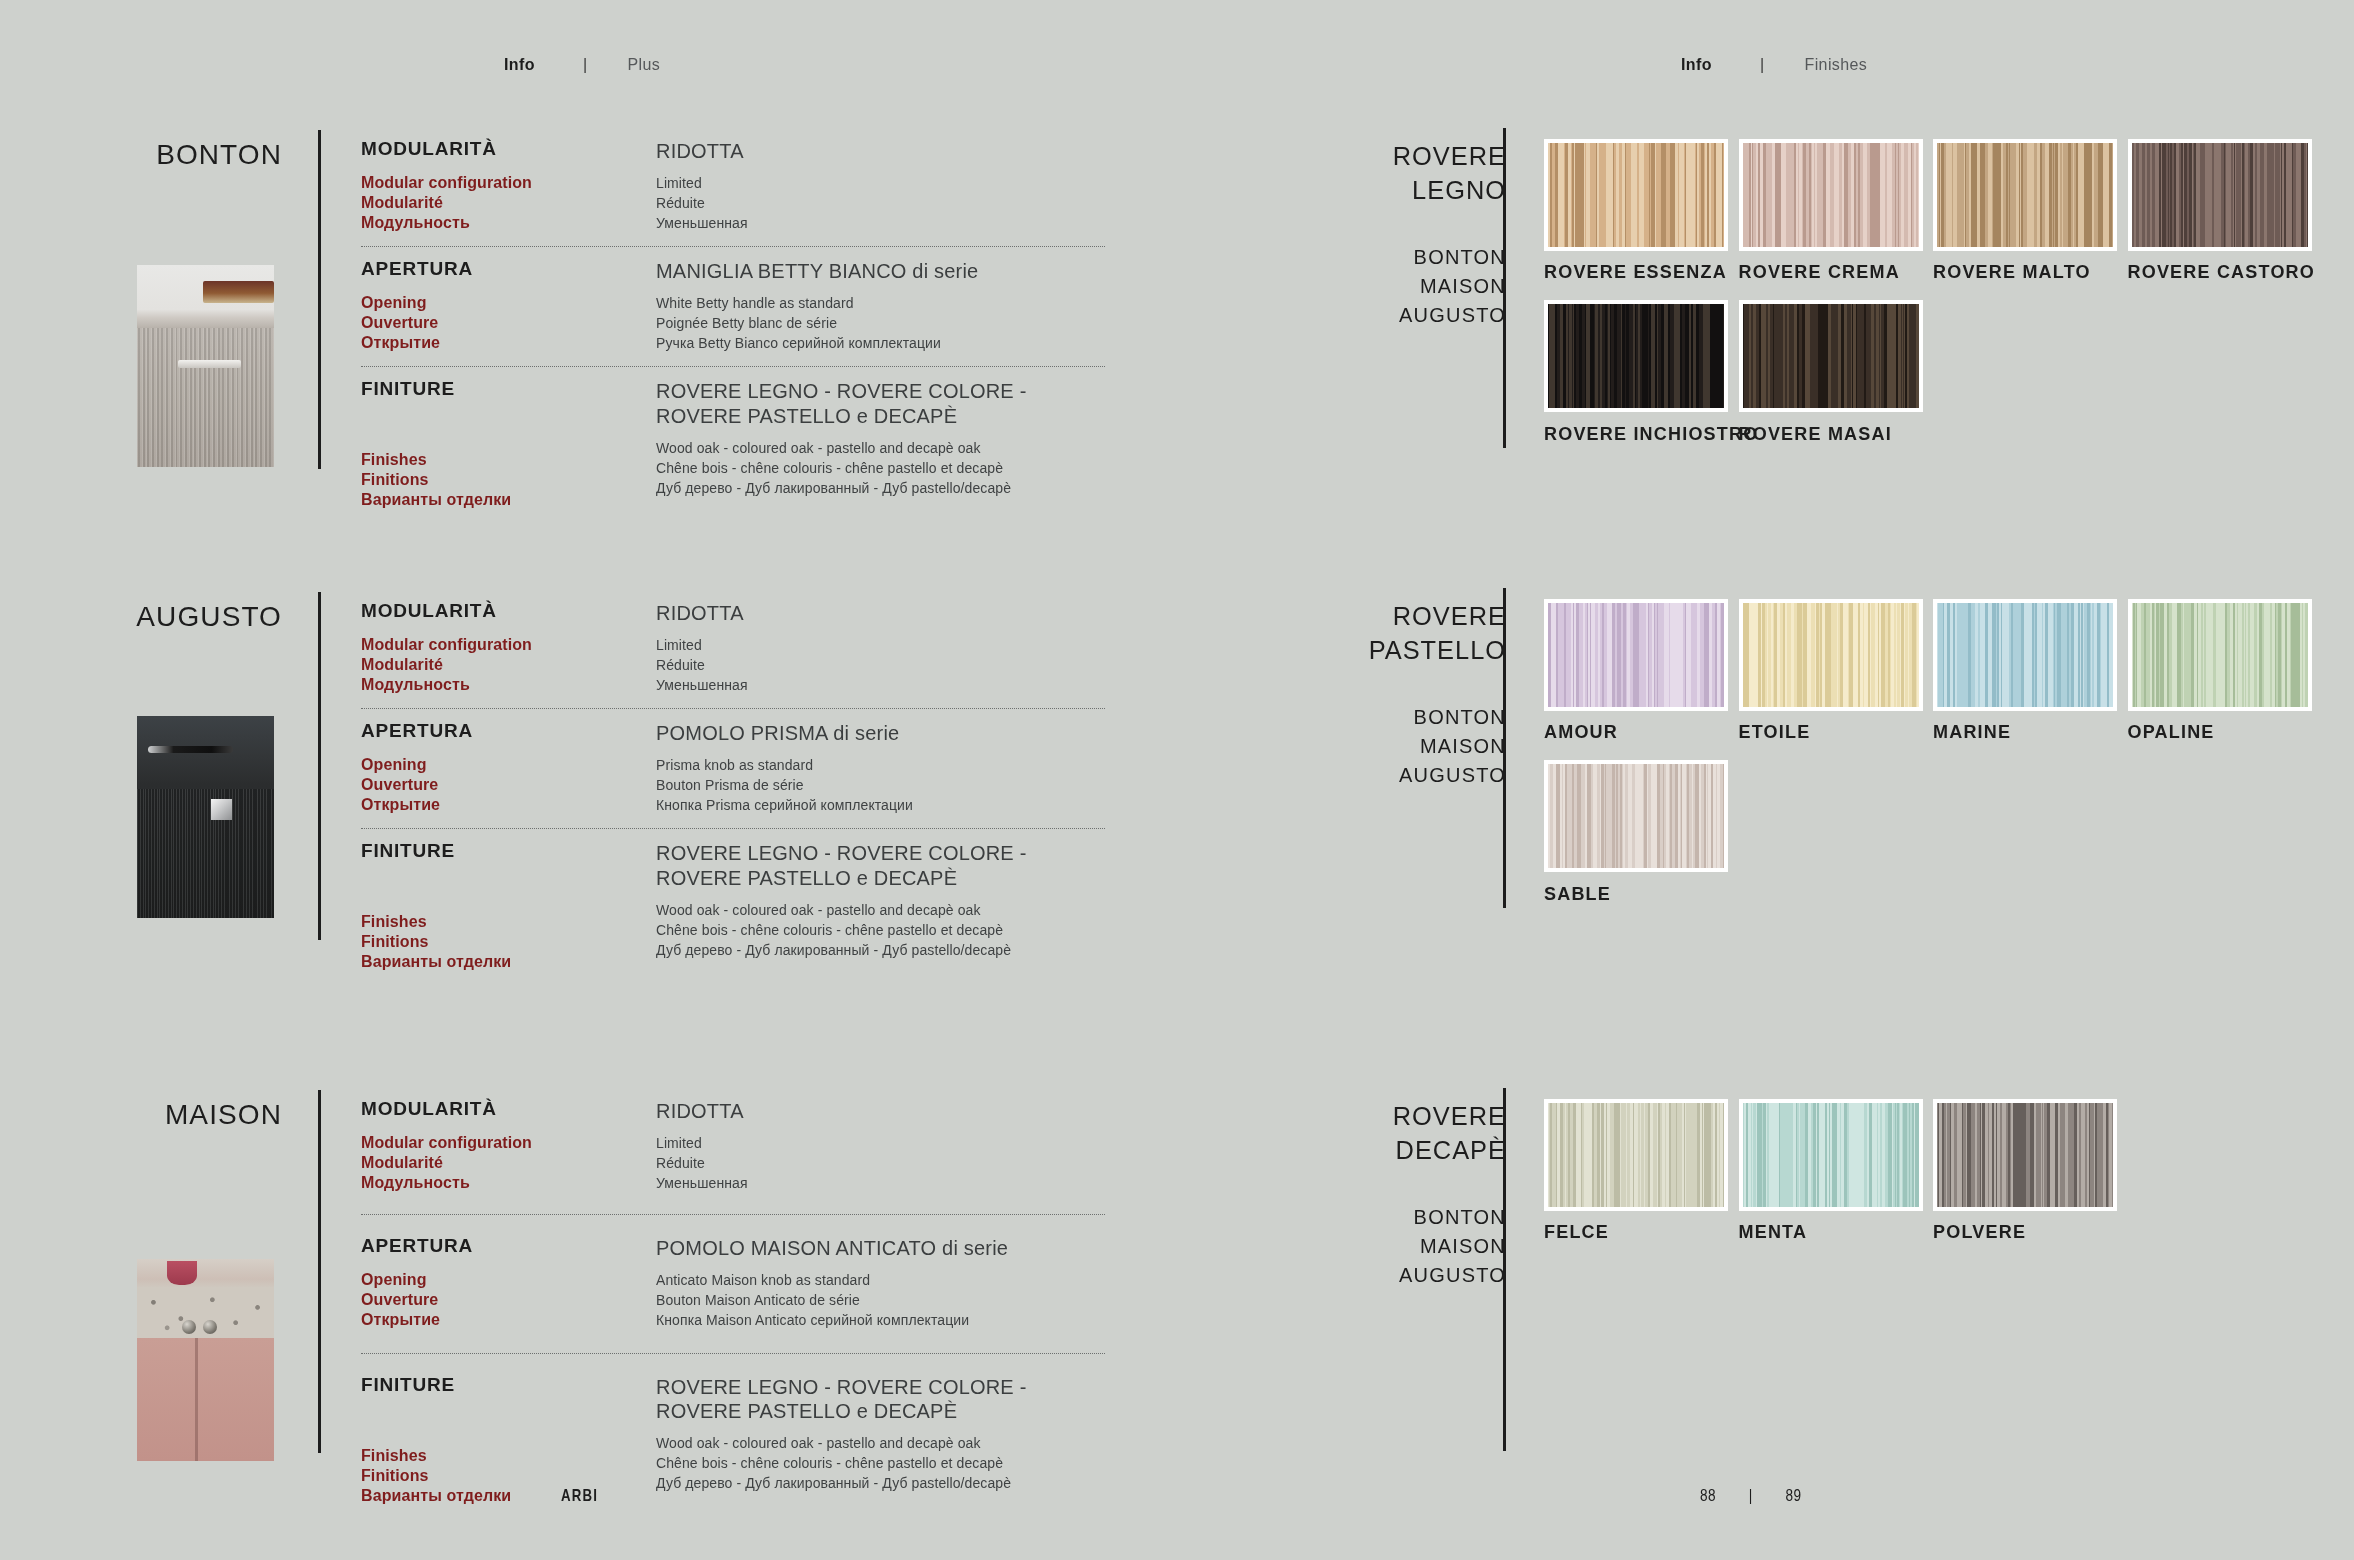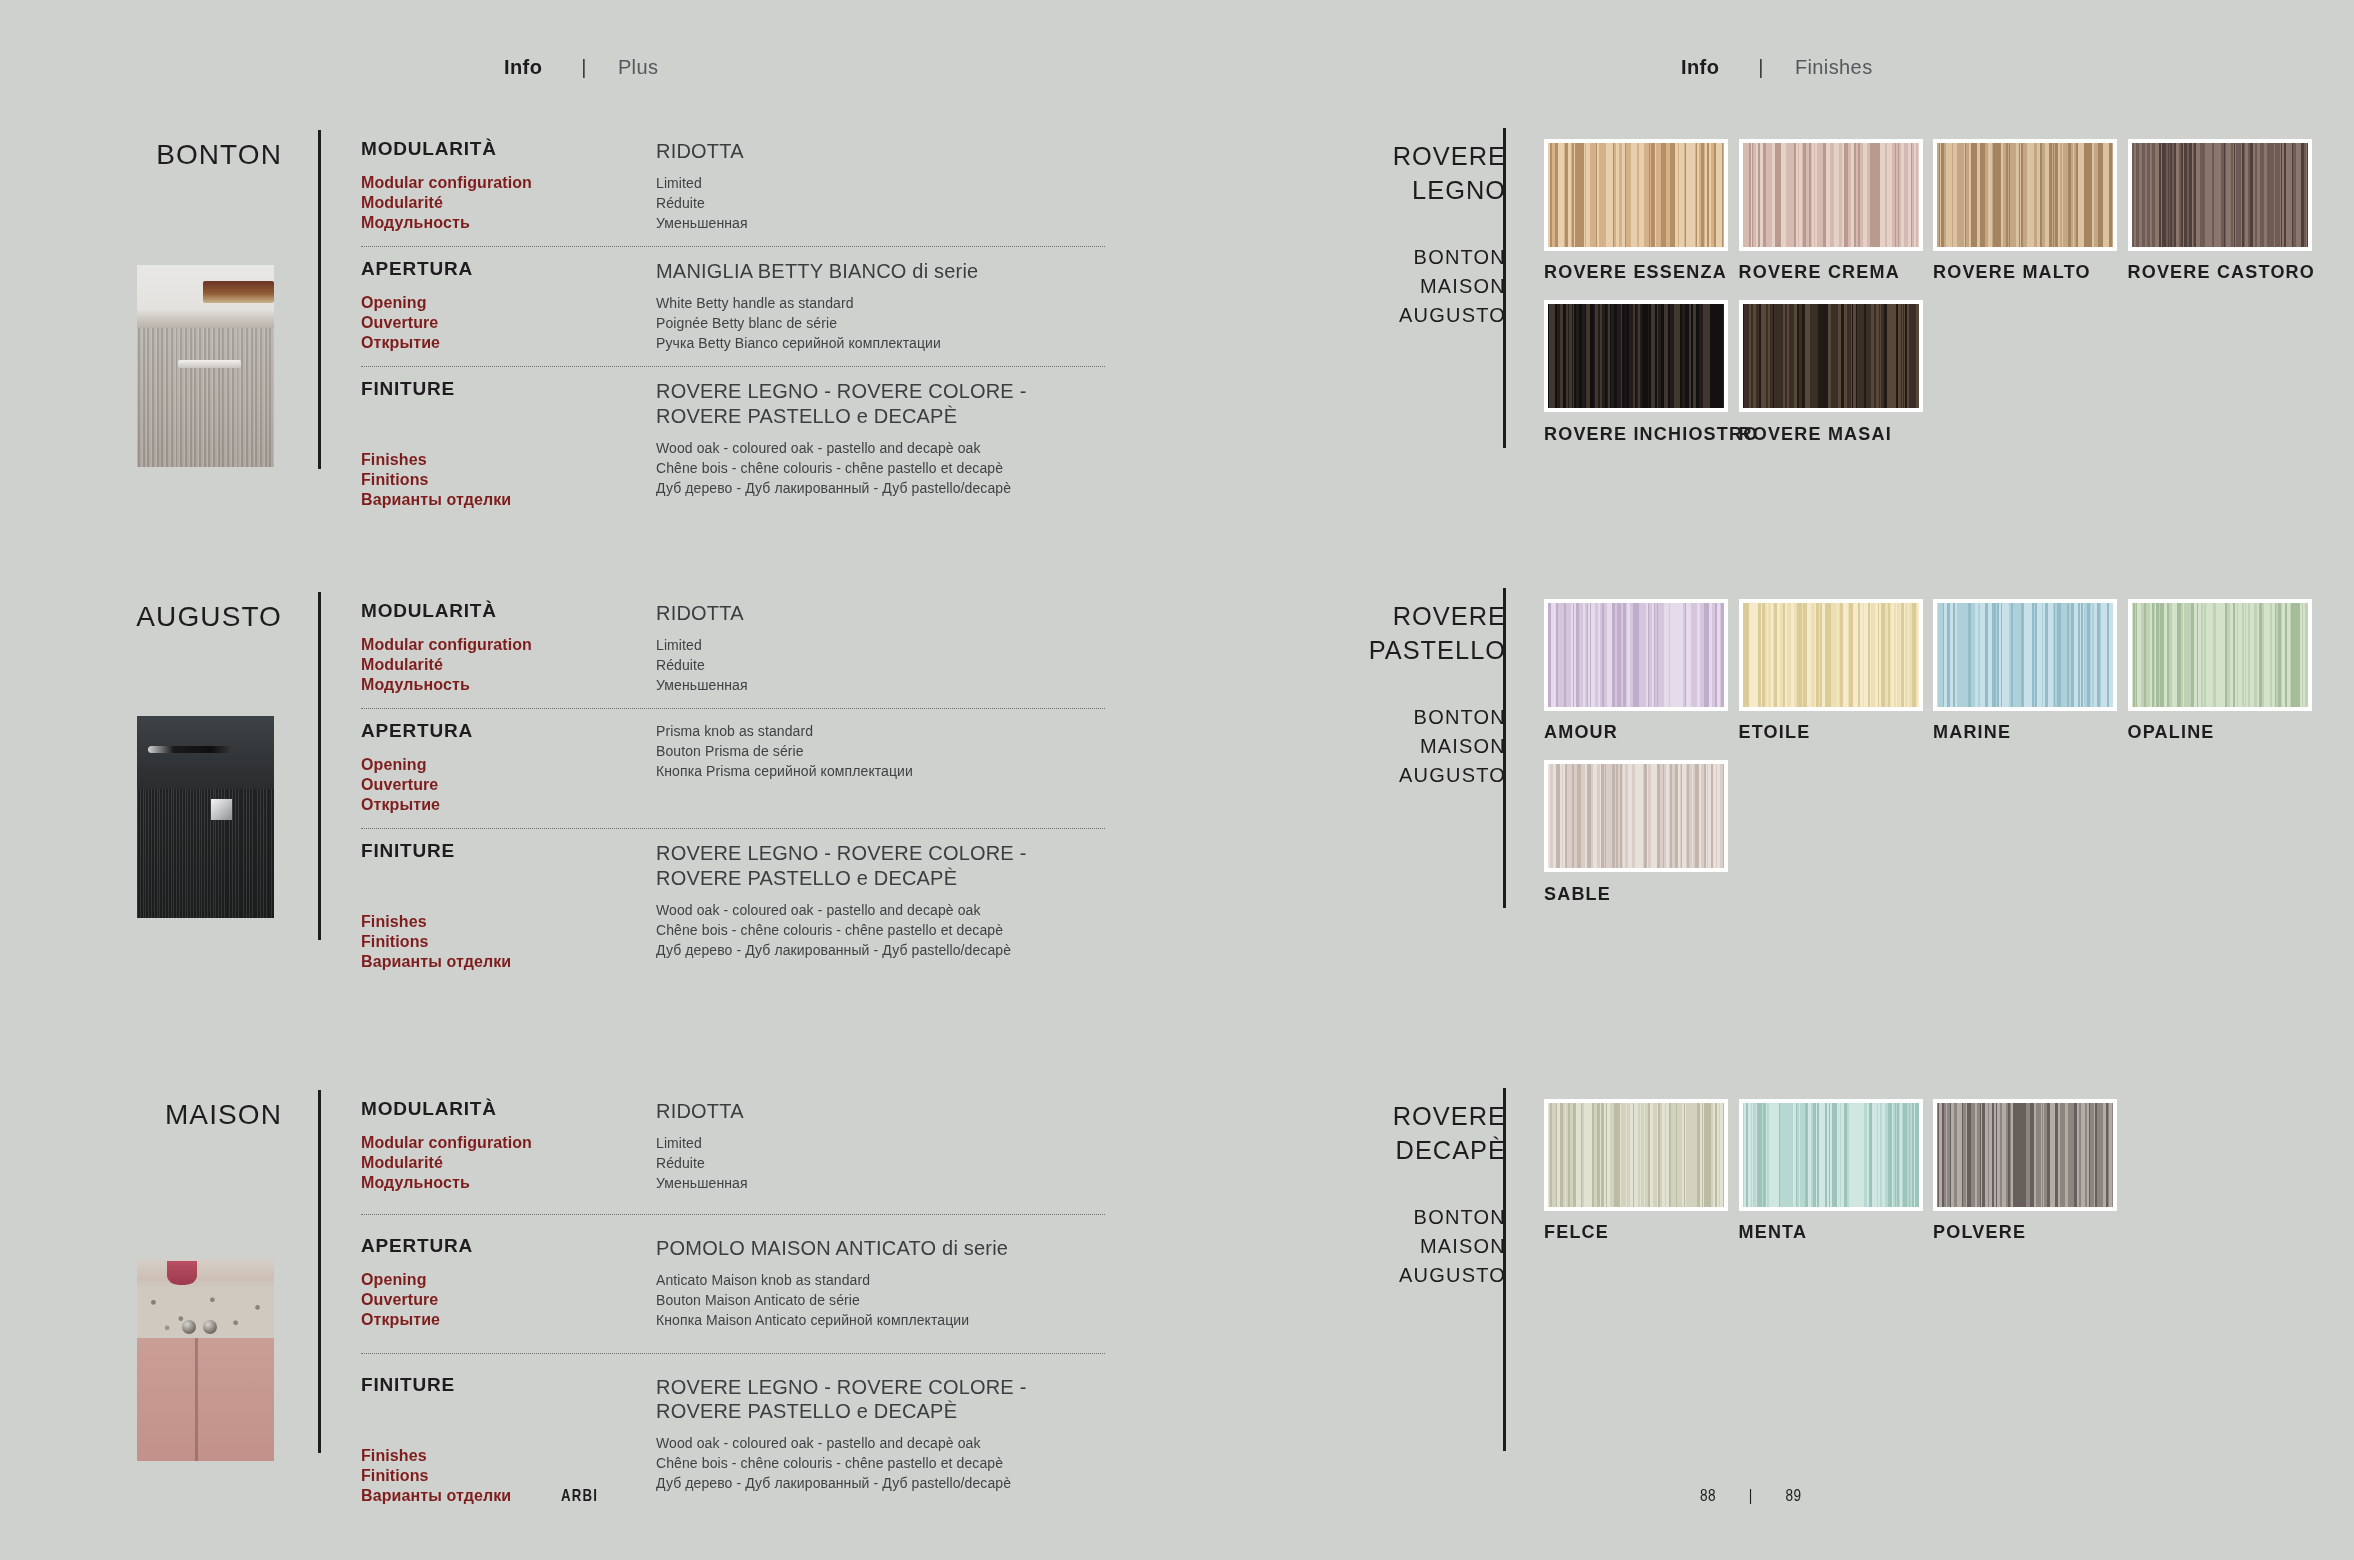--- a/index.html
+++ b/index.html
@@ -17,22 +17,22 @@
     background: #ced1cd;
     overflow: hidden;
   }
 
   
   .page-head {
     position: absolute;
     top: 56px;
     display: flex;
     align-items: center;
-    gap: 3px;
-    font-size: 20px;
+    gap: 12px;
+    font-size: 16px;
     letter-spacing: 0.4px;
   }
   .page-head.left  { left: 504px; }
   .page-head.right { left: 1681px; }
   .head-info {
     font-weight: 700;
     color: #1c1c1c;
   }
   .head-sep {
     color: #3a3a3a;
@@ -388,20 +388,21 @@
       </div>
       <div class="dotted"></div>
       <div class="spec-row">
         <div class="spec-labels">
           <div class="lbl-it">APERTURA</div>
           <div class="lbl-tr">Opening</div>
           <div class="lbl-tr">Ouverture</div>
           <div class="lbl-tr">Открытие</div>
         </div>
         <div class="spec-values">
+          <div class="val-it">POMOLO PRISMA di serie</div>
           <div class="val-tr">Prisma knob as standard</div>
           <div class="val-tr">Bouton Prisma de série</div>
           <div class="val-tr">Кнопка Prisma серийной комплектации</div>
         </div>
       </div>
       <div class="dotted"></div>
       <div class="spec-row">
         <div class="spec-labels">
           <div class="lbl-it" style="padding-bottom:52px;">FINITURE</div>
           <div class="lbl-tr">Finishes</div>

